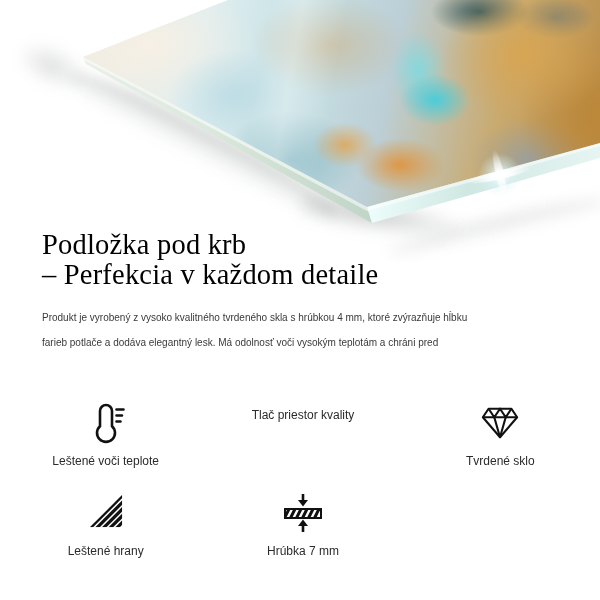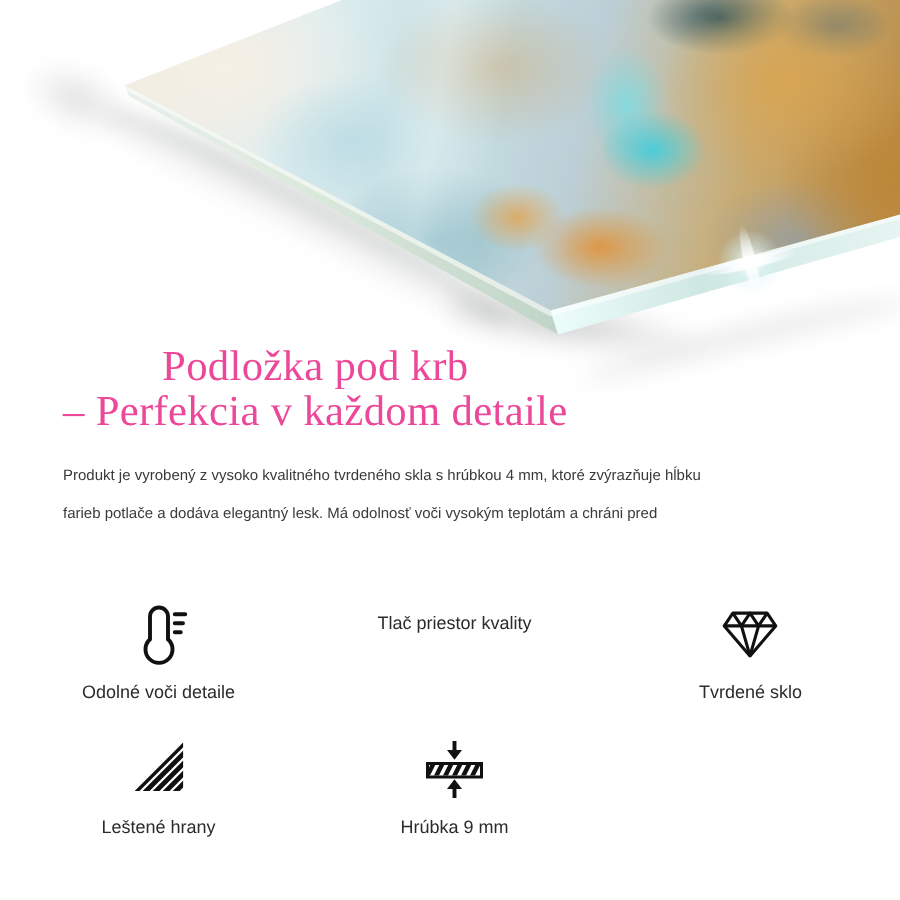--- a/index.html
+++ b/index.html
@@ -54,21 +54,21 @@
   .sparkle{position:absolute;left:470px;top:145px;width:60px;height:60px;transform:rotate(-13deg);}
   .sparkle-glow{position:absolute;inset:8px;
     background:radial-gradient(circle,rgba(255,255,255,.95) 0%,rgba(220,245,248,.5) 35%,rgba(220,245,248,0) 70%);}
   .sparkle-h{position:absolute;left:-4px;right:-4px;top:26px;height:8px;border-radius:50%;
     background:linear-gradient(90deg,rgba(255,255,255,0),rgba(255,255,255,.9) 35%,#fff 50%,rgba(255,255,255,.9) 65%,rgba(255,255,255,0));filter:blur(.5px);}
   .sparkle-v{position:absolute;top:4px;bottom:4px;left:26px;width:8px;border-radius:50%;
     background:linear-gradient(180deg,rgba(255,255,255,0),#fff 50%,rgba(255,255,255,0));filter:blur(.5px);}
 
   
   .title{position:absolute;left:42px;top:230px;font-family:"Liberation Serif",serif;
-    font-size:28.5px;line-height:30px;color:#ec4899;letter-spacing:.2px;font-weight:400;white-space:nowrap;text-align:center;}
+    font-size:28.5px;line-height:30px;color:#000000;letter-spacing:.2px;font-weight:400;white-space:nowrap;}
   .desc{position:absolute;left:42px;top:306px;font-size:10px;line-height:24.6px;color:#3a3a3a;white-space:nowrap;}
 
   
   .features{position:absolute;left:7px;top:400px;width:592px;display:grid;
     grid-template-columns:repeat(3,1fr);row-gap:22px;}
   .feature{display:flex;flex-direction:column;align-items:center;}
   .icon-box{height:46px;display:flex;align-items:center;justify-content:center;}
   .feature-label{margin-top:8px;font-size:12px;color:#2b2b2b;}
   svg{display:block;}
 </style>
@@ -103,21 +103,21 @@
 
 <div class="features">
 
   <div class="feature">
     <div class="icon-box">
       <svg width="44" height="44" viewBox="0 0 44 44" fill="none" stroke="#111" stroke-width="2.6" stroke-linecap="round">
         <path d="M16 25.2 V10 a6 6 0 0 1 12 0 v15.2 a9 9 0 1 1 -12 0 Z"></path>
         <path d="M32.5 8.5 h7 M32.5 14.5 h5.5 M32.5 20.5 h4"></path>
       </svg>
     </div>
-    <div class="feature-label">Odolné voči detaile</div>
+    <div class="feature-label">Leštené voči teplote</div>
   </div>
 
   <div class="feature">
     <div class="feature-label">Tlač priestor kvality</div>
   </div>
 
 
   <div class="feature">
     <div class="icon-box">
       <svg width="42" height="40" viewBox="0 0 44 42" fill="none" stroke="#111" stroke-width="2.2" stroke-linejoin="round">
@@ -166,16 +166,16 @@
           <line x1="20" y1="30" x2="28" y2="14"></line>
           <line x1="26" y1="30" x2="34" y2="14"></line>
           <line x1="32" y1="30" x2="40" y2="14"></line>
         </g>
         <line x1="22" y1="3" x2="22" y2="9" stroke="#111" stroke-width="2.6"></line>
         <polygon points="17,9 27,9 22,15.5" fill="#111"></polygon>
         <line x1="22" y1="41" x2="22" y2="35" stroke="#111" stroke-width="2.6"></line>
         <polygon points="17,35 27,35 22,28.5" fill="#111"></polygon>
       </svg>
     </div>
-    <div class="feature-label">Hrúbka 9 mm</div>
+    <div class="feature-label">Hrúbka 7 mm</div>
   </div>
 
 </div>
 
 </body></html>

